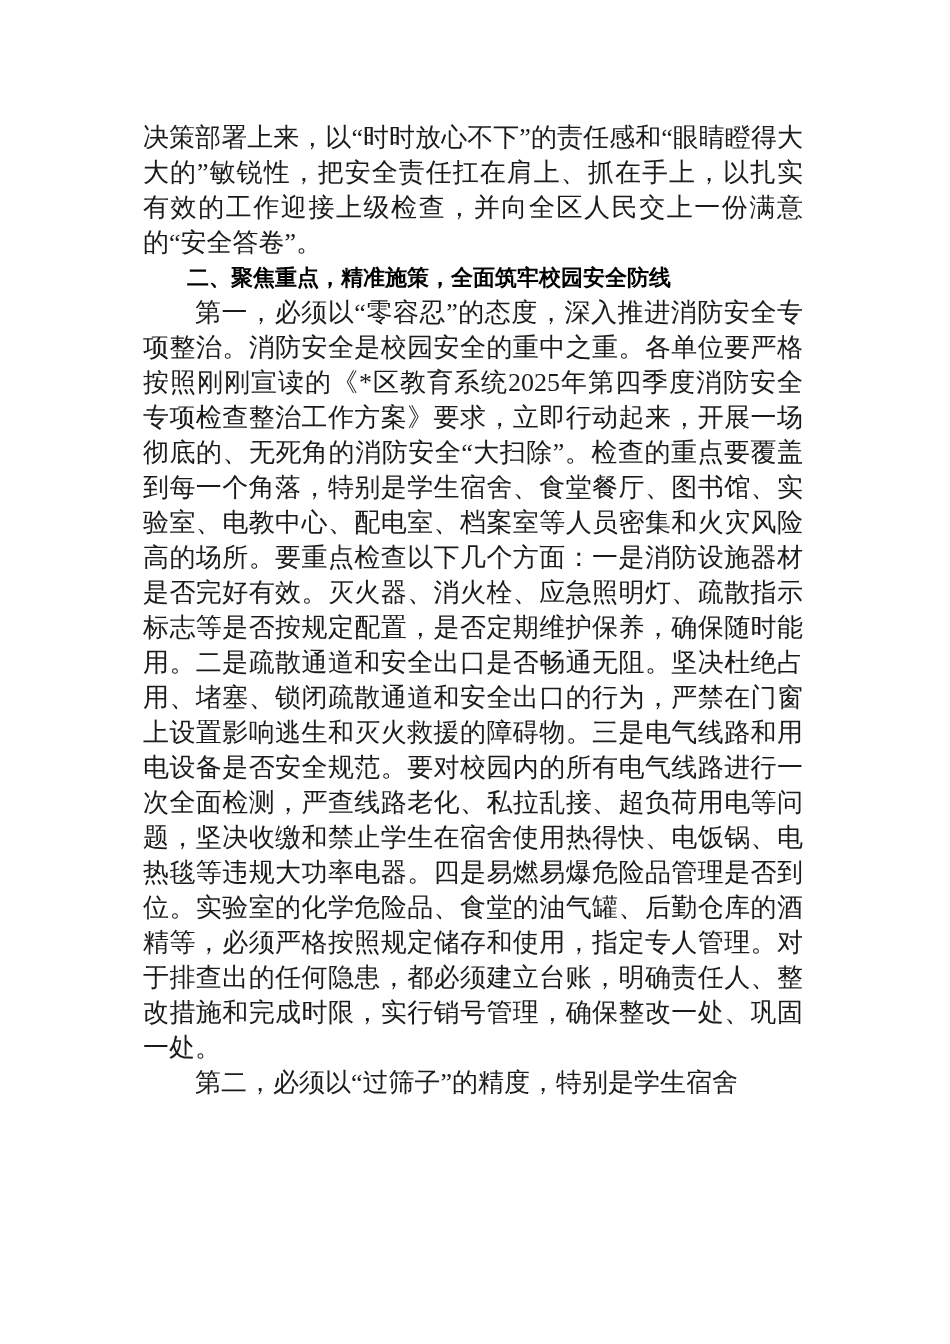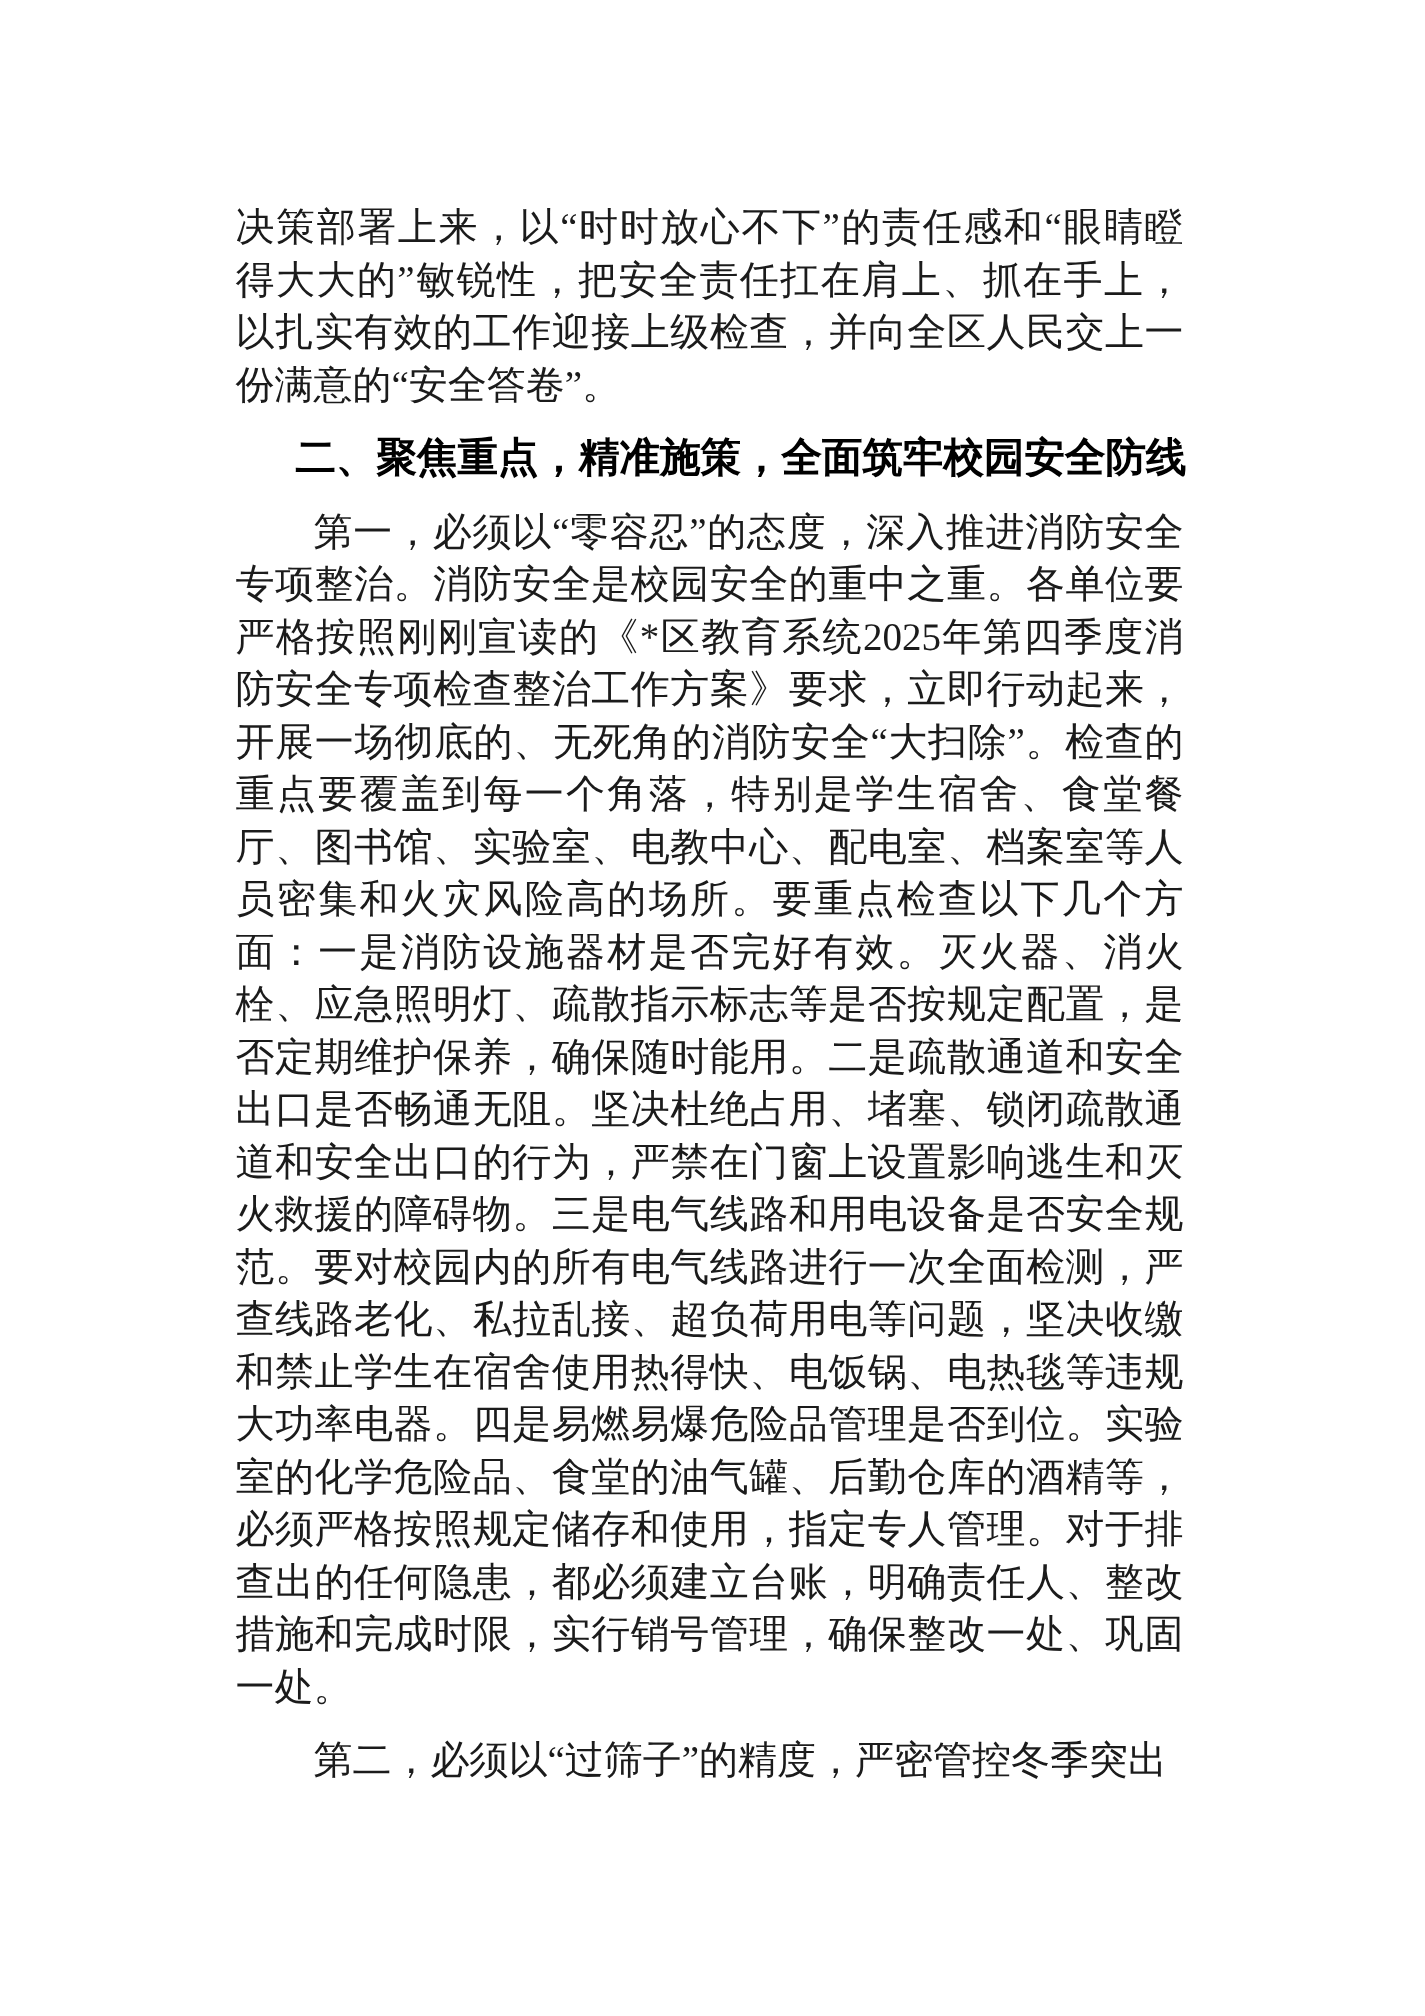--- a/index.html
+++ b/index.html
@@ -20,42 +20,42 @@
     top: 120px;
     width: 660px;
     font-family: "Liberation Serif", serif;
     font-size: 26px;
     line-height: 35px;
     color: #1b1b1b;
     text-align: justify;
     text-justify: inter-character;
   }
   .content p {
-    margin: 14px;
+    margin: 0;
     padding: 0;
     text-indent: 2em;
   }
   .content p.no-indent {
     text-indent: 0;
   }
   .heading {
     margin: 0;
     padding: 0;
     text-indent: 2em;
     font-family: "Liberation Sans", sans-serif;
     font-weight: bold;
-    font-size: 27px;
+    font-size: 22px;
     line-height: 35px;
     color: #000000;
     text-align: left;
   }
 </style>
 </head>
 <body>
 
 <div class="page">
   <div class="content">
     <p class="no-indent">决策部署上来，以“时时放心不下”的责任感和“眼睛瞪得大大的”敏锐性，把安全责任扛在肩上、抓在手上，以扎实有效的工作迎接上级检查，并向全区人民交上一份满意的“安全答卷”。</p>
     <h2 class="heading">二、聚焦重点，精准施策，全面筑牢校园安全防线</h2>
     <p>第一，必须以“零容忍”的态度，深入推进消防安全专项整治。消防安全是校园安全的重中之重。各单位要严格按照刚刚宣读的《*区教育系统2025年第四季度消防安全专项检查整治工作方案》要求，立即行动起来，开展一场彻底的、无死角的消防安全“大扫除”。检查的重点要覆盖到每一个角落，特别是学生宿舍、食堂餐厅、图书馆、实验室、电教中心、配电室、档案室等人员密集和火灾风险高的场所。要重点检查以下几个方面：一是消防设施器材是否完好有效。灭火器、消火栓、应急照明灯、疏散指示标志等是否按规定配置，是否定期维护保养，确保随时能用。二是疏散通道和安全出口是否畅通无阻。坚决杜绝占用、堵塞、锁闭疏散通道和安全出口的行为，严禁在门窗上设置影响逃生和灭火救援的障碍物。三是电气线路和用电设备是否安全规范。要对校园内的所有电气线路进行一次全面检测，严查线路老化、私拉乱接、超负荷用电等问题，坚决收缴和禁止学生在宿舍使用热得快、电饭锅、电热毯等违规大功率电器。四是易燃易爆危险品管理是否到位。实验室的化学危险品、食堂的油气罐、后勤仓库的酒精等，必须严格按照规定储存和使用，指定专人管理。对于排查出的任何隐患，都必须建立台账，明确责任人、整改措施和完成时限，实行销号管理，确保整改一处、巩固一处。</p>
-    <p>第二，必须以“过筛子”的精度，严密管控冬季突出</p>
+    <p>第二，必须以“过筛子”的精度，特别是学生宿舍</p>
   </div>
 </div>
 
 </body></html>

